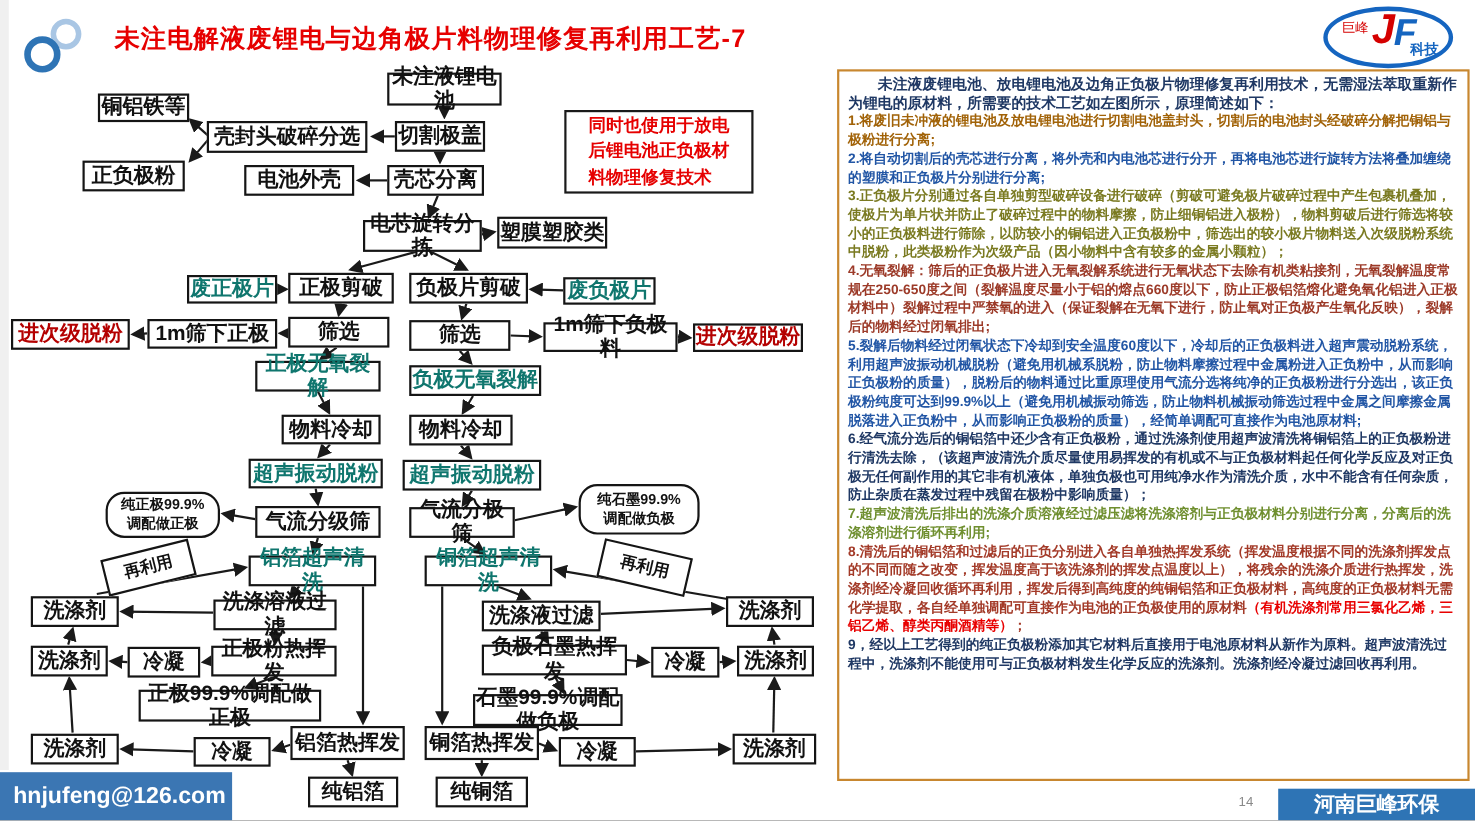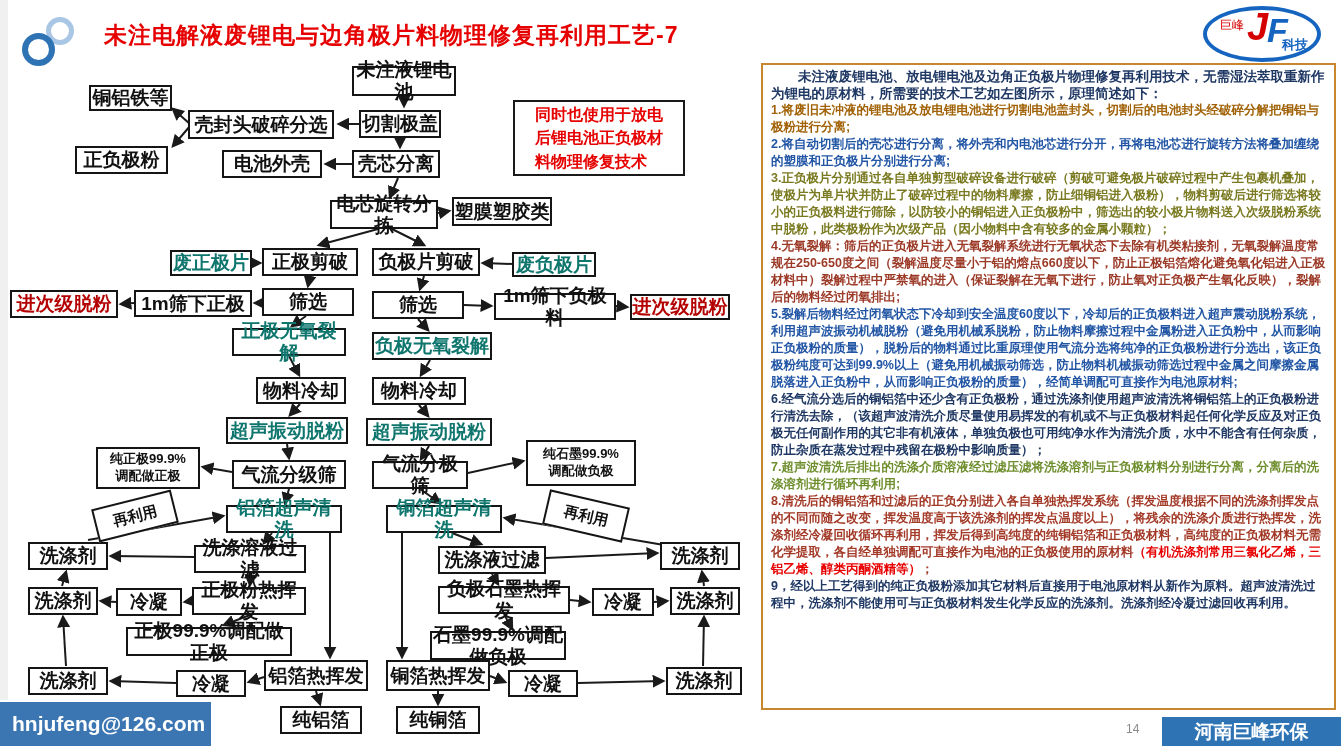--- a/index.html
+++ b/index.html
@@ -16,21 +16,21 @@
            border-radius:50%;box-sizing:border-box;background:#fff;}
   .jf-top{position:absolute;left:13px;top:7px;color:#d50000;font-size:12px;font-weight:400;}
   .jf-j{position:absolute;left:40px;top:-4px;color:#d50000;font-size:38px;font-weight:900;font-style:italic;}
   .jf-f{position:absolute;left:60px;top:1px;color:#1565c0;font-size:34px;font-weight:900;font-style:italic;}
   .jf-bottom{position:absolute;right:9px;bottom:4px;color:#1565c0;font-size:13px;font-weight:700;}
   
   .bx{position:absolute;background:#fff;border:2px solid #151515;box-sizing:border-box;
       display:flex;align-items:center;justify-content:center;text-align:center;
       font-weight:700;font-size:19px;color:#111;z-index:2;line-height:1.15;}
   .blue{color:#0f766e}.green{color:#0f766e}.redtx{color:#b40000}
-  .two{font-size:13px;white-space:pre-line;line-height:1.3;}
+  .two{font-size:13px;white-space:pre-line;line-height:1.3;border-radius:17px;}
   .reuse{transform:rotate(-14deg);z-index:3;font-size:15px;}
   .reuse.rr{transform:rotate(13deg);}
   .note{position:absolute;left:513px;top:100px;width:172px;height:76px;border:2px solid #1a1a1a;
         box-sizing:border-box;color:#e60000;font-size:16px;font-weight:800;line-height:1.45;
         display:flex;align-items:center;justify-content:center;white-space:pre-line;z-index:2;text-align:left;}
   #arrows{position:absolute;left:0;top:0;z-index:1;}
   #arrows line{stroke:#1a1a1a;stroke-width:2;}
   
   .panel{position:absolute;left:761px;top:63px;width:575px;height:647px;border:2px solid #c8872f;
          box-sizing:border-box;background:#fff;padding:3px 8px;font-size:12.5px;font-weight:700;

